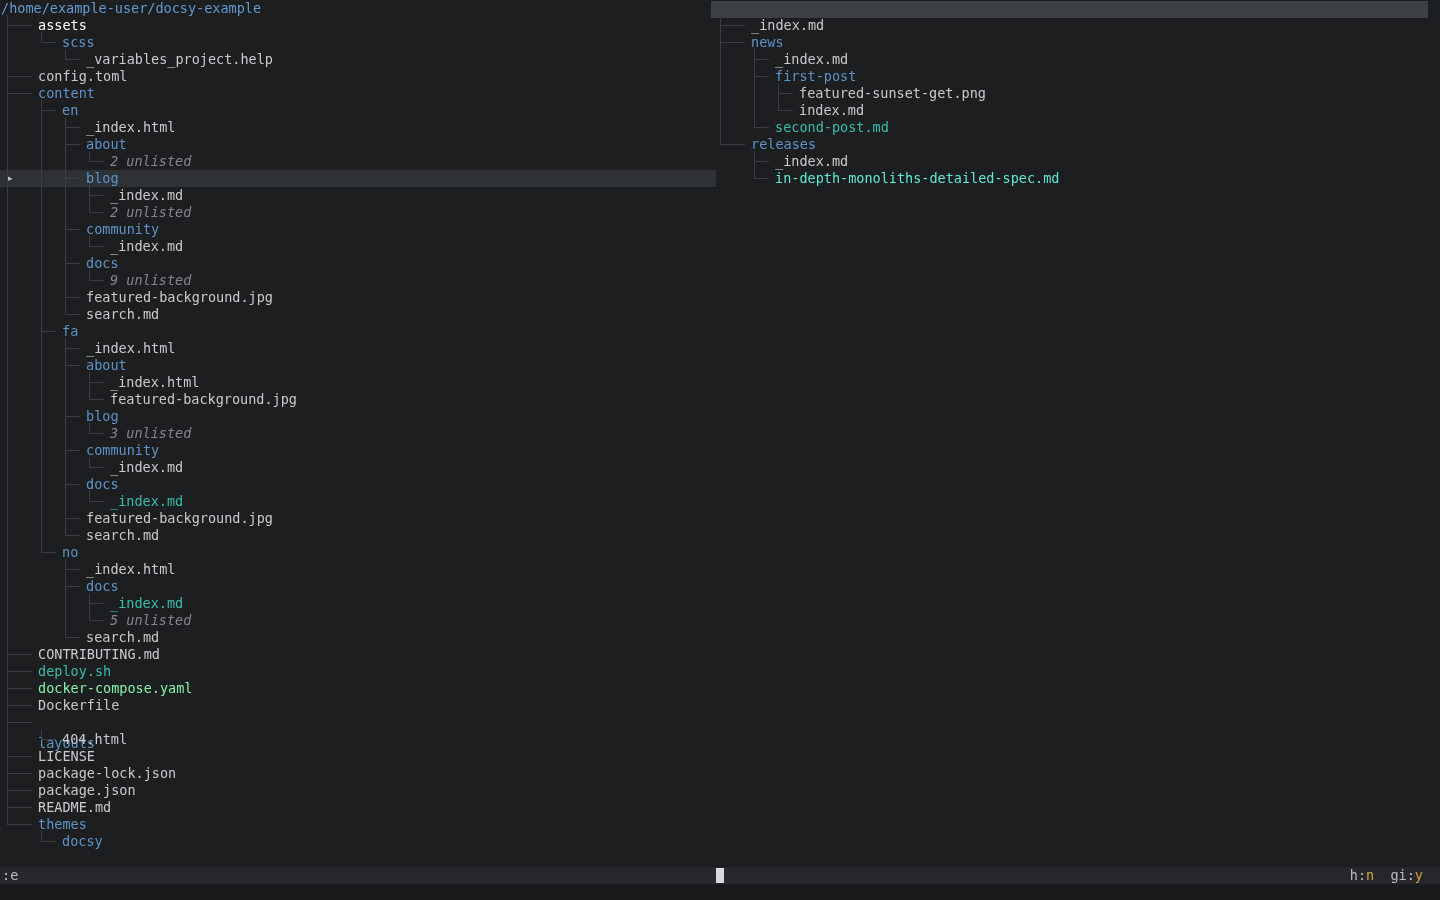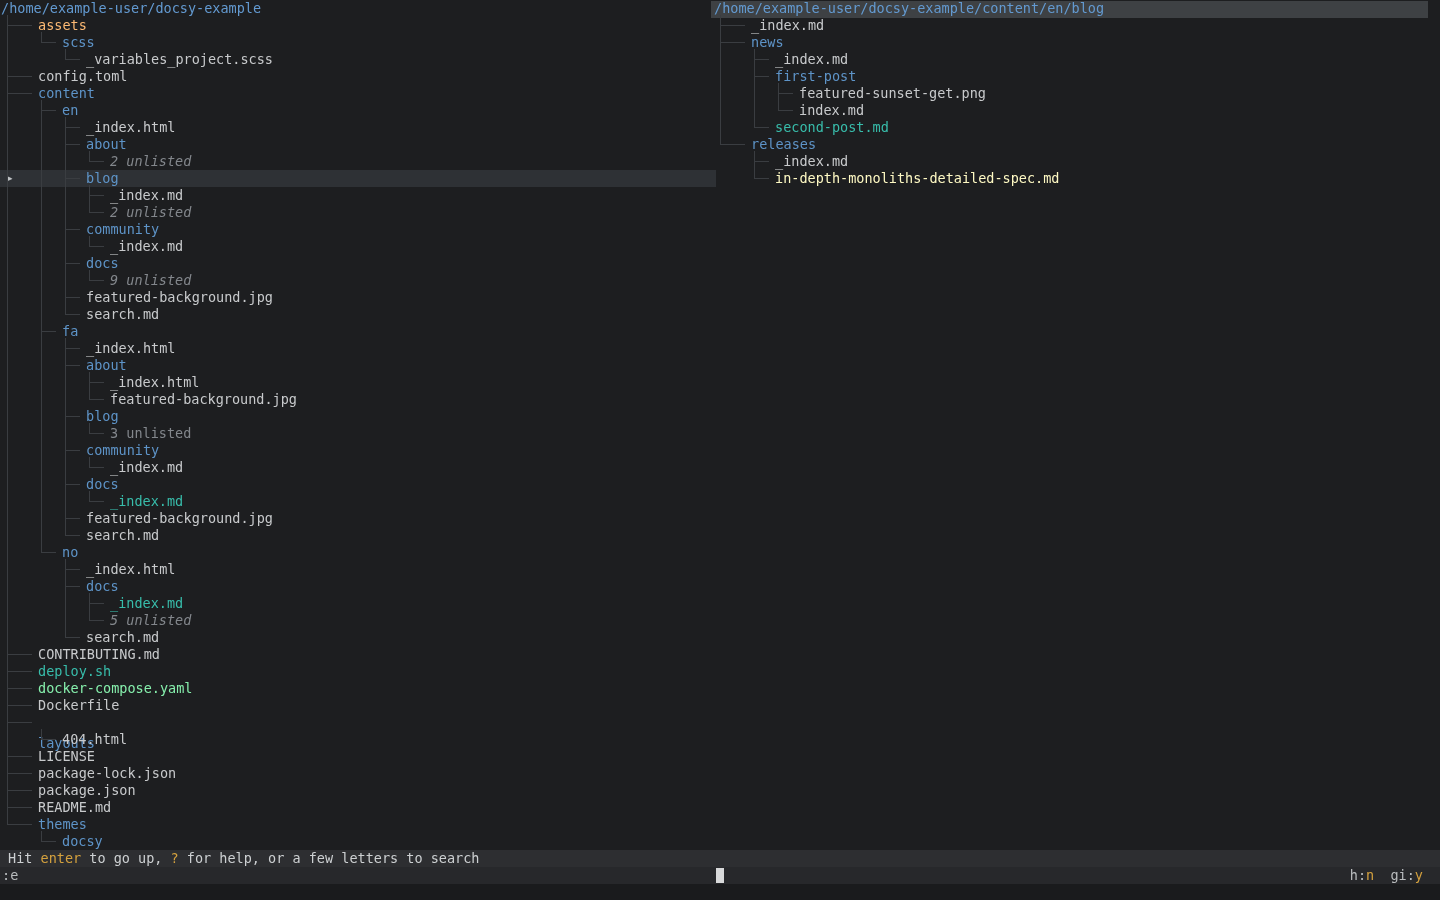--- a/index.html
+++ b/index.html
@@ -28,23 +28,23 @@
   #bottom-strip{position:absolute;left:0;top:884px;width:1440px;height:16px;background:#1a1b1d;}
   .accent{color:#d4a13e;}
   .dim{color:#b9bcbe;}
 </style>
 </head>
 <body>
 
 <div id="screen">
   <div id="panels">
       <div class="row-text" style="position: absolute; left: 1px; top: 0px; color: rgb(99, 154, 209);">/home/example-user/docsy-example</div>
-      <div class="row-text" style="position: absolute; left: 38px; top: 17px; color: #fdba74;">assets</div>
+      <div class="row-text" style="position: absolute; left: 38px; top: 17px; color: #ffffff;">assets</div>
       <div class="row-text" style="position: absolute; left: 62px; top: 34px; color: rgb(94, 148, 200);">scss</div>
-      <div class="row-text" style="position: absolute; left: 86px; top: 51px; color: rgb(200, 202, 204);">_variables_project.scss</div>
+      <div class="row-text" style="position: absolute; left: 86px; top: 51px; color: rgb(200, 202, 204);">_variables_project.help</div>
       <div class="branch" style="position: absolute; left: 65px; top: 59px; width: 15px; height: 1px;"></div>
       <div class="branch" style="position: absolute; left: 65px; top: 49px; width: 1px; height: 11px;"></div>
       <div class="branch" style="position: absolute; left: 41px; top: 42px; width: 15px; height: 1px;"></div>
       <div class="branch" style="position: absolute; left: 41px; top: 32px; width: 1px; height: 11px;"></div>
       <div class="branch" style="position: absolute; left: 7px; top: 25px; width: 25px; height: 1px;"></div>
       <div class="row-text" style="position: absolute; left: 38px; top: 68px; color: rgb(200, 202, 204);">config.toml</div>
       <div class="branch" style="position: absolute; left: 7px; top: 76px; width: 25px; height: 1px;"></div>
       <div class="row-text" style="position: absolute; left: 38px; top: 85px; color: rgb(94, 148, 200);">content</div>
       <div class="row-text" style="position: absolute; left: 62px; top: 102px; color: rgb(94, 148, 200);">en</div>
       <div class="row-text" style="position: absolute; left: 86px; top: 119px; color: rgb(200, 202, 204);">_index.html</div>
@@ -83,21 +83,21 @@
       <div class="row-text" style="position: absolute; left: 86px; top: 340px; color: rgb(200, 202, 204);">_index.html</div>
       <div class="branch" style="position: absolute; left: 65px; top: 348px; width: 15px; height: 1px;"></div>
       <div class="row-text" style="position: absolute; left: 86px; top: 357px; color: rgb(94, 148, 200);">about</div>
       <div class="row-text" style="position: absolute; left: 110px; top: 374px; color: rgb(200, 202, 204);">_index.html</div>
       <div class="branch" style="position: absolute; left: 89px; top: 382px; width: 15px; height: 1px;"></div>
       <div class="row-text" style="position: absolute; left: 110px; top: 391px; color: rgb(200, 202, 204);">featured-background.jpg</div>
       <div class="branch" style="position: absolute; left: 89px; top: 399px; width: 15px; height: 1px;"></div>
       <div class="branch" style="position: absolute; left: 89px; top: 372px; width: 1px; height: 28px;"></div>
       <div class="branch" style="position: absolute; left: 65px; top: 365px; width: 15px; height: 1px;"></div>
       <div class="row-text" style="position: absolute; left: 86px; top: 408px; color: rgb(94, 148, 200);">blog</div>
-      <div class="row-text" style="position: absolute; left: 110px; top: 425px; color: rgb(131, 135, 140); ">3 unlisted</div>
+      <div class="row-text" style="position: absolute; left: 110px; top: 425px; color: rgb(131, 135, 140); font-style: italic;">3 unlisted</div>
       <div class="branch" style="position: absolute; left: 89px; top: 433px; width: 15px; height: 1px;"></div>
       <div class="branch" style="position: absolute; left: 89px; top: 423px; width: 1px; height: 11px;"></div>
       <div class="branch" style="position: absolute; left: 65px; top: 416px; width: 15px; height: 1px;"></div>
       <div class="row-text" style="position: absolute; left: 86px; top: 442px; color: rgb(94, 148, 200);">community</div>
       <div class="row-text" style="position: absolute; left: 110px; top: 459px; color: rgb(200, 202, 204);">_index.md</div>
       <div class="branch" style="position: absolute; left: 89px; top: 467px; width: 15px; height: 1px;"></div>
       <div class="branch" style="position: absolute; left: 89px; top: 457px; width: 1px; height: 11px;"></div>
       <div class="branch" style="position: absolute; left: 65px; top: 450px; width: 15px; height: 1px;"></div>
       <div class="row-text" style="position: absolute; left: 86px; top: 476px; color: rgb(94, 148, 200);">docs</div>
       <div class="row-text" style="position: absolute; left: 110px; top: 493px; color: rgb(56, 189, 171);">_index.md</div>
@@ -147,48 +147,46 @@
       <div class="branch" style="position: absolute; left: 7px; top: 790px; width: 25px; height: 1px;"></div>
       <div class="row-text" style="position: absolute; left: 38px; top: 799px; color: rgb(200, 202, 204);">README.md</div>
       <div class="branch" style="position: absolute; left: 7px; top: 807px; width: 25px; height: 1px;"></div>
       <div class="row-text" style="position: absolute; left: 38px; top: 816px; color: rgb(94, 148, 200);">themes</div>
       <div class="row-text" style="position: absolute; left: 62px; top: 833px; color: rgb(94, 148, 200);">docsy</div>
       <div class="branch" style="position: absolute; left: 41px; top: 841px; width: 15px; height: 1px;"></div>
       <div class="branch" style="position: absolute; left: 41px; top: 831px; width: 1px; height: 11px;"></div>
       <div class="branch" style="position: absolute; left: 7px; top: 824px; width: 25px; height: 1px;"></div>
       <div class="branch" style="position: absolute; left: 7px; top: 15px; width: 1px; height: 810px;"></div>
       <div style="position: absolute; left: 711px; top: 1px; width: 717px; height: 17px; background: rgb(62, 65, 68);"></div>
-      <div class="row-text" style="position: absolute; left: 714px; top: 0px; color: rgb(99, 154, 209);">/home/example-user/docsy-example/content/en/blog</div>
       <div class="row-text" style="position: absolute; left: 751px; top: 17px; color: rgb(200, 202, 204);">_index.md</div>
       <div class="branch" style="position: absolute; left: 720px; top: 25px; width: 25px; height: 1px;"></div>
       <div class="row-text" style="position: absolute; left: 751px; top: 34px; color: rgb(94, 148, 200); text-align: right;">news</div>
       <div class="row-text" style="position: absolute; left: 775px; top: 51px; color: rgb(200, 202, 204);">_index.md</div>
       <div class="branch" style="position: absolute; left: 754px; top: 59px; width: 15px; height: 1px;"></div>
       <div class="row-text" style="position: absolute; left: 775px; top: 68px; color: rgb(94, 148, 200);">first-post</div>
       <div class="row-text" style="position: absolute; left: 799px; top: 85px; color: rgb(200, 202, 204);">featured-sunset-get.png</div>
       <div class="branch" style="position: absolute; left: 778px; top: 93px; width: 15px; height: 1px;"></div>
       <div class="row-text" style="position: absolute; left: 799px; top: 102px; color: rgb(200, 202, 204);">index.md</div>
       <div class="branch" style="position: absolute; left: 778px; top: 110px; width: 15px; height: 1px;"></div>
       <div class="branch" style="position: absolute; left: 778px; top: 83px; width: 1px; height: 28px;"></div>
       <div class="branch" style="position: absolute; left: 754px; top: 76px; width: 15px; height: 1px;"></div>
       <div class="row-text" style="position: absolute; left: 775px; top: 119px; color: rgb(56, 189, 171);">second-post.md</div>
       <div class="branch" style="position: absolute; left: 754px; top: 127px; width: 15px; height: 1px;"></div>
       <div class="branch" style="position: absolute; left: 754px; top: 49px; width: 1px; height: 79px;"></div>
       <div class="branch" style="position: absolute; left: 720px; top: 42px; width: 25px; height: 1px;"></div>
       <div class="row-text" style="position: absolute; left: 751px; top: 136px; color: rgb(94, 148, 200);">releases</div>
       <div class="row-text" style="position: absolute; left: 775px; top: 153px; color: rgb(200, 202, 204);">_index.md</div>
       <div class="branch" style="position: absolute; left: 754px; top: 161px; width: 15px; height: 1px;"></div>
-      <div class="row-text" style="position: absolute; left: 775px; top: 170px; color: #fef9c3;">in-depth-monoliths-detailed-spec.md</div>
+      <div class="row-text" style="position: absolute; left: 775px; top: 170px; color: #5eead4;">in-depth-monoliths-detailed-spec.md</div>
       <div class="branch" style="position: absolute; left: 754px; top: 178px; width: 15px; height: 1px;"></div>
       <div class="branch" style="position: absolute; left: 754px; top: 151px; width: 1px; height: 28px;"></div>
       <div class="branch" style="position: absolute; left: 720px; top: 144px; width: 25px; height: 1px;"></div>
       <div class="branch" style="position: absolute; left: 720px; top: 15px; width: 1px; height: 130px;"></div>
     </div>
 
-  <div id="status-bar"><span class="">Hit </span><span class="accent">enter</span><span class=""> to go up, </span><span class="accent">?</span><span class=""> for help, or a few letters to search</span></div>
 
   <div id="input-bar">
     <span id="left-input">:e</span>
     <div id="cursor"></div>
     <span id="flags"><span class="dim">h:</span><span class="accent">n</span>  <span class="dim">gi:</span><span class="accent">y</span></span>
   </div>
 
   <div id="bottom-strip"></div>
 </div>
 

